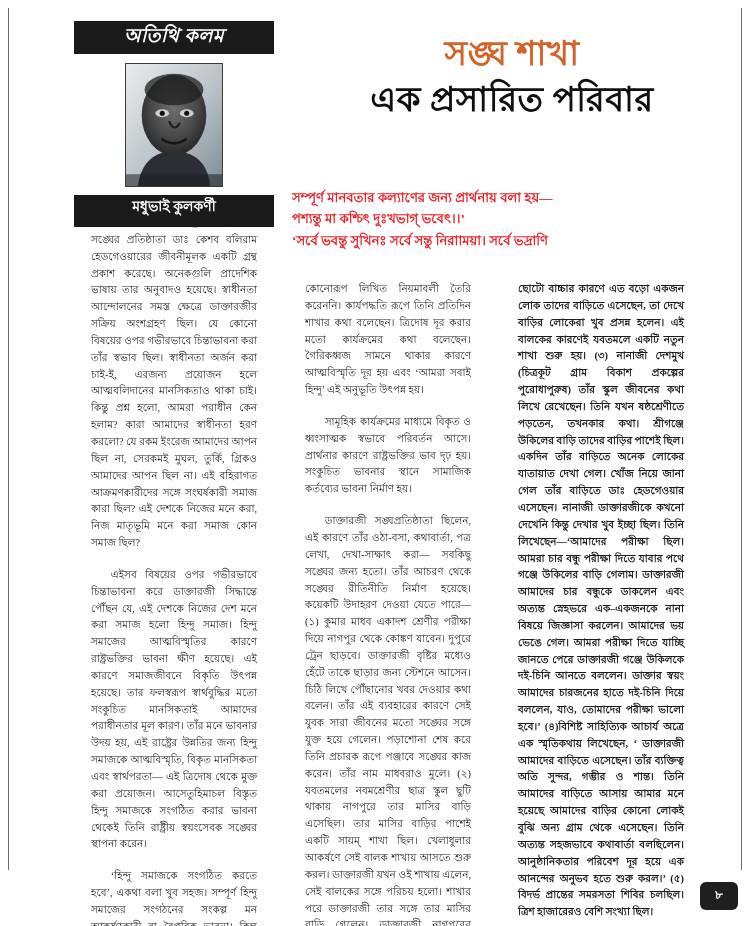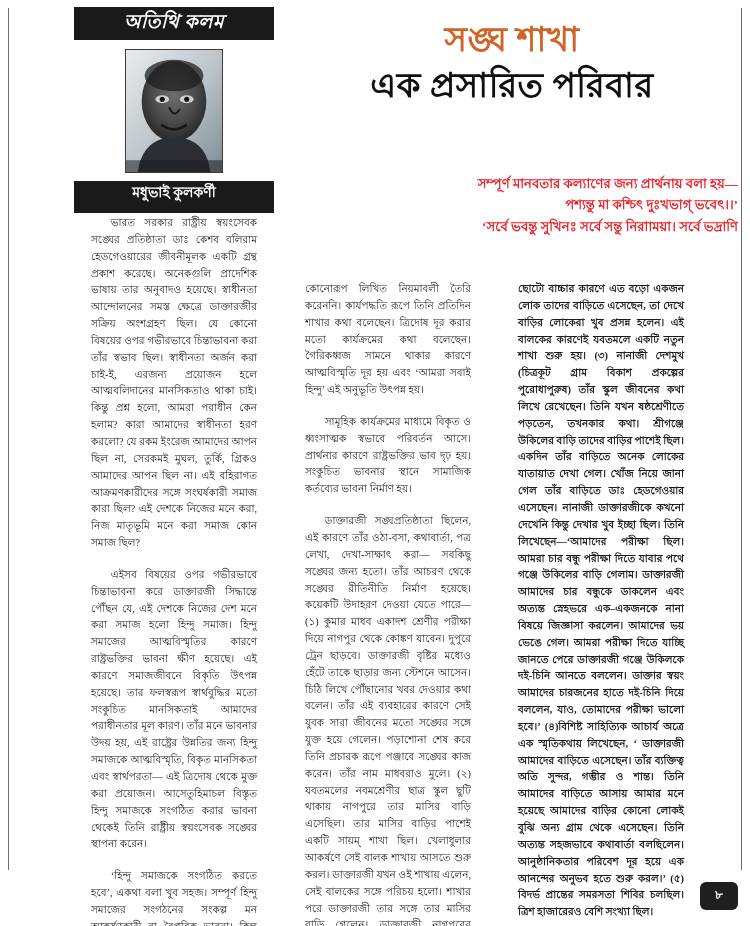--- a/index.html
+++ b/index.html
@@ -32,21 +32,21 @@
   .right-rule {
     position: absolute;
     right: 8px; top: 8px;
     width: 1px; height: 862px;
     background: #6d6d6d;
   }
 
   
   .masthead {
     position: absolute;
-    left: 0; top: 1px;
+    left: 0; top: 15px;
     width: 616px; height: 262px;
   }
 
   .author-block {
     position: absolute;
     left: 74px; top: 6px;
     width: 200px;
   }
   .guest-column-banner {
     background: #1a1a1a;
@@ -97,21 +97,21 @@
     font-size: 34px;
     font-weight: bold;
     line-height: 1.3;
     margin-top: 4px;
     letter-spacing: 0.5px;
   }
   .prayer-block {
     position: absolute;
     left: 292px; top: 172px;
     width: 446px;
-    text-align: right;
+    text-align: left;
     color: #e8242a;
     font-size: 13.2px;
     font-weight: bold;
     line-height: 1.62;
   }
   .prayer-line { display: block; }
 
   
   .columns {
     position: absolute;

